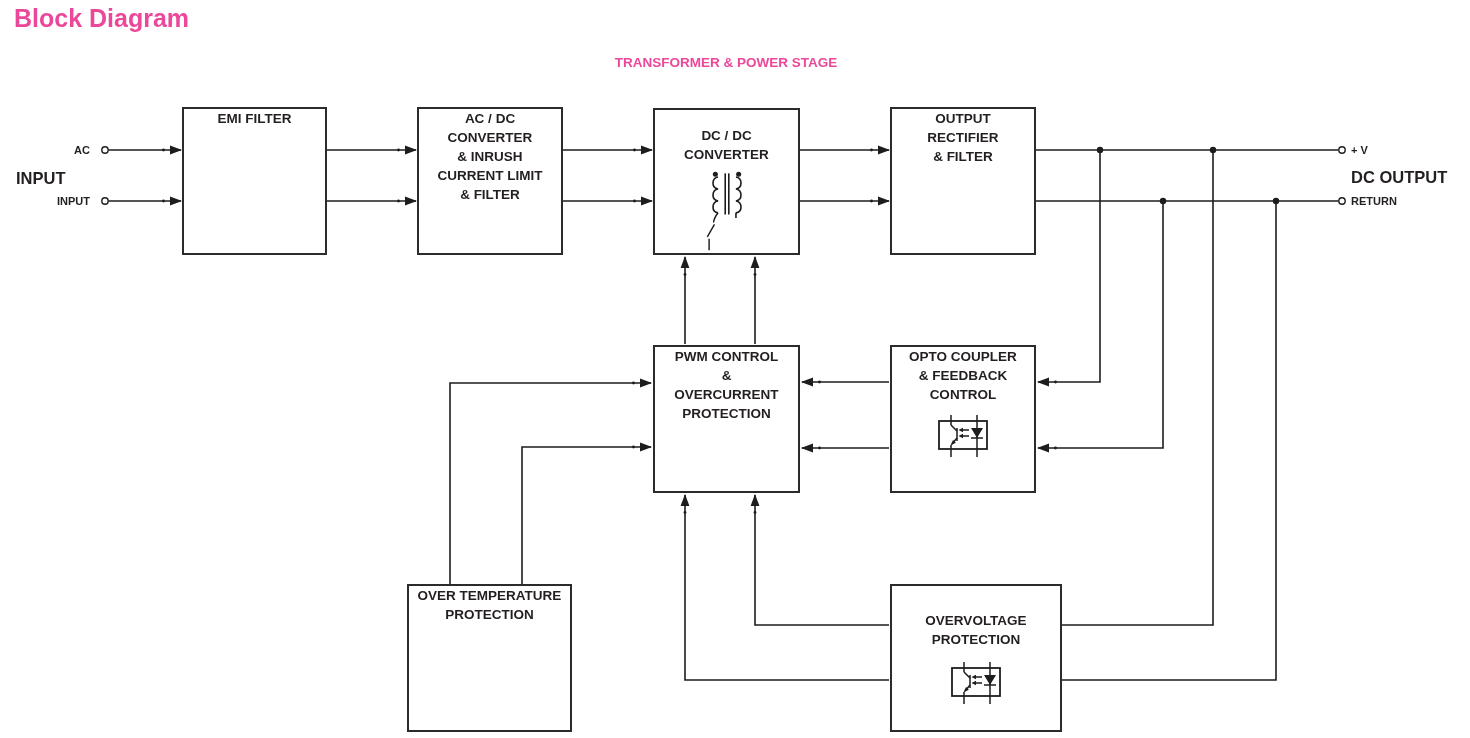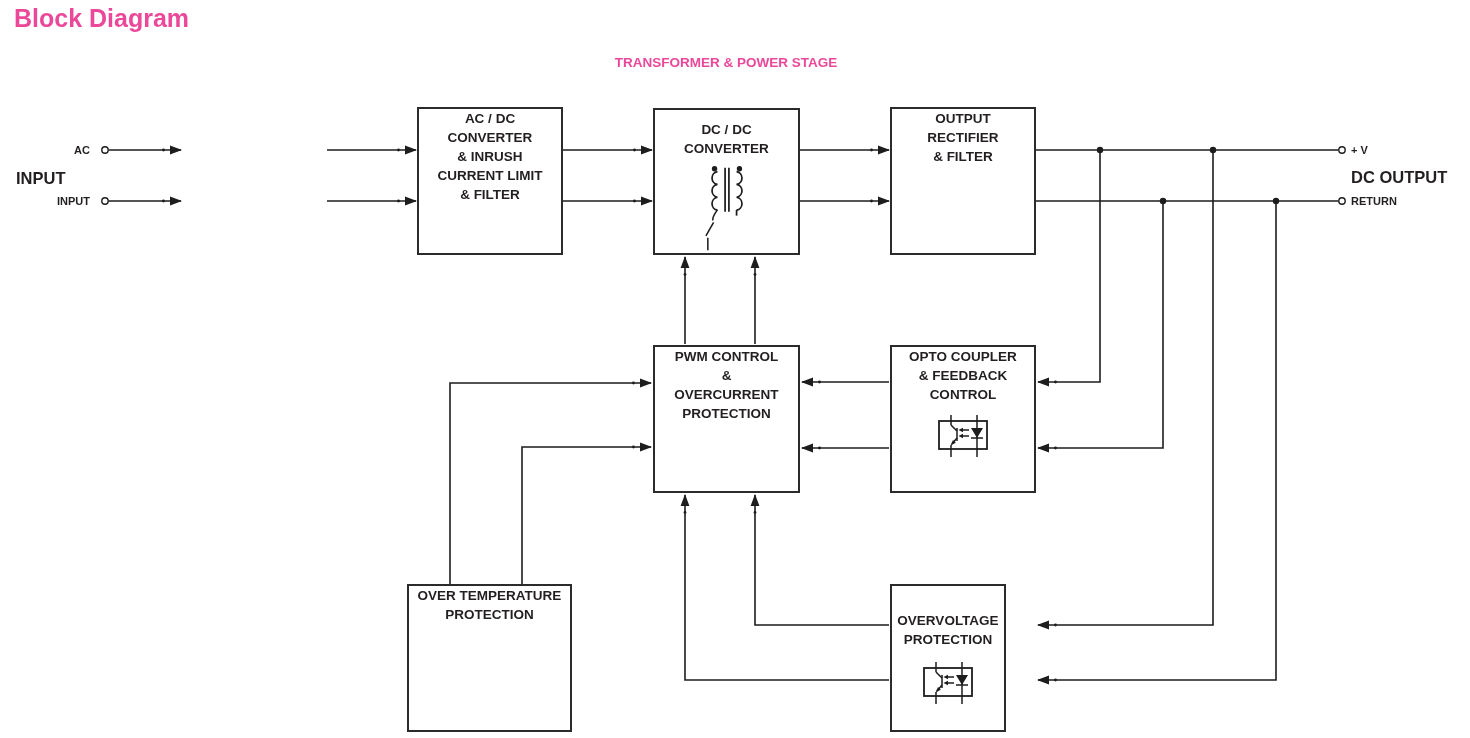--- a/index.html
+++ b/index.html
@@ -99,30 +99,33 @@
   </div>
 
   <div class="lbl small right" style="left:30px;top:142.5px;width:60px;">AC</div>
   <div class="lbl big" style="left:16px;top:169px;">INPUT</div>
   <div class="lbl small right" style="left:30px;top:194px;width:60px;">INPUT</div>
 
   <div class="lbl small" style="left:1351px;top:142.5px;">+ V</div>
   <div class="lbl big" style="left:1351px;top:168px;">DC OUTPUT</div>
   <div class="lbl small" style="left:1351px;top:194px;">RETURN</div>
 
+  <div class="block" style="left:182px;top:107px;width:145px;height:148px;">
+    <span>EMI FILTER</span>
+  </div>
 
   <div class="block" style="left:417px;top:107px;width:146px;height:148px;">
     <span>AC / DC</span>
     <span>CONVERTER</span>
     <span>&amp; INRUSH</span>
     <span>CURRENT LIMIT</span>
     <span>&amp; FILTER</span>
   </div>
 
-  <div class="block top-align" style="left:653px;top:108px;width:147px;height:147px;padding-top:10px;">
+  <div class="block top-align" style="left:653px;top:108px;width:147px;height:147px;padding-top:16px;">
     <span>DC / DC</span>
     <span>CONVERTER</span>
     <svg class="sym" width="50" height="95" viewBox="0 0 50 95">
       <g stroke="#1d1d1d" stroke-width="1.8" fill="none">
         <line x1="23" y1="6" x2="23" y2="52"></line>
         <line x1="27" y1="6" x2="27" y2="52"></line>
         <path d="M15,10 A6.8,6.8 0 0 0 15,23.4 A6.8,6.8 0 0 0 15,36.8 A6.8,6.8 0 0 0 15,50.2"></path>
         <path d="M35,10 A6.8,6.8 0 0 1 35,23.4 A6.8,6.8 0 0 1 35,36.8 A6.8,6.8 0 0 1 35,50.2"></path>
         <line x1="35" y1="50" x2="35" y2="56"></line>
       </g>
@@ -175,21 +178,21 @@
       <polygon points="31,15.8 31,20.2 26.5,18" fill="#1d1d1d"></polygon>
       <polygon points="31,21.8 31,26.2 26.5,24" fill="#1d1d1d"></polygon>
     </svg>
   </div>
 
   <div class="block" style="left:407px;top:584px;width:165px;height:148px;">
     <span>OVER TEMPERATURE</span>
     <span>PROTECTION</span>
   </div>
 
-  <div class="block top-align" style="left:890px;top:584px;width:116px;height:148px;padding-top:25px;">
+  <div class="block top-align" style="left:890px;top:584px;width:172px;height:148px;padding-top:25px;">
     <span>OVERVOLTAGE</span>
     <span>PROTECTION</span>
     <svg class="sym" style="margin-top:10px;" width="62" height="48" viewBox="0 0 62 48">
       <rect x="7" y="9" width="48" height="28" fill="none" stroke="#1d1d1d" stroke-width="1.8"></rect>
       <g stroke="#1d1d1d" stroke-width="1.5" fill="none">
         <line x1="19" y1="3" x2="19" y2="9"></line>
         <line x1="45" y1="3" x2="45" y2="9"></line>
         <line x1="19" y1="37" x2="19" y2="45"></line>
         <line x1="45" y1="37" x2="45" y2="45"></line>
         <line x1="45" y1="9" x2="45" y2="37"></line>

